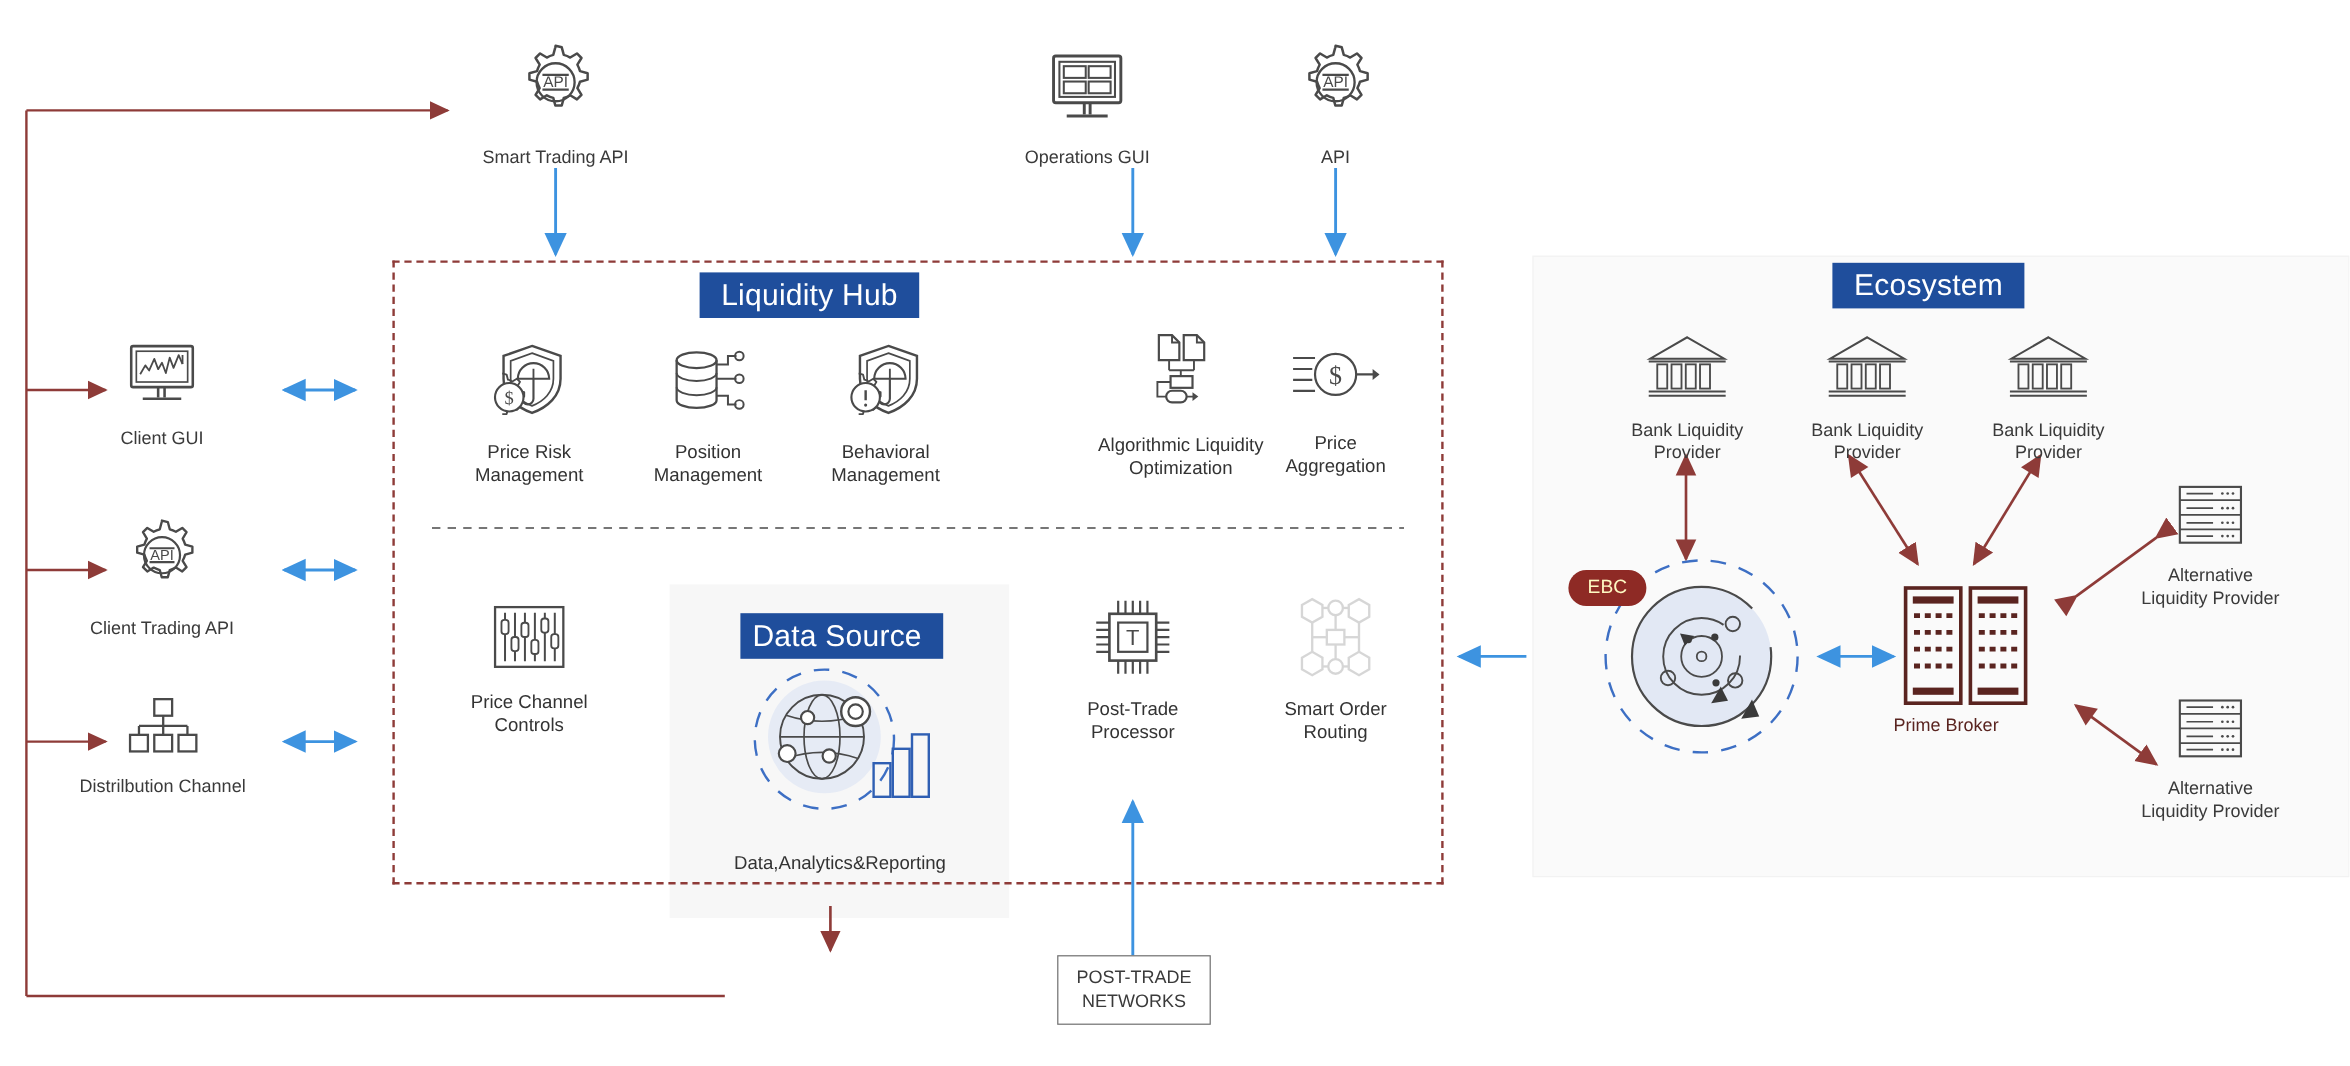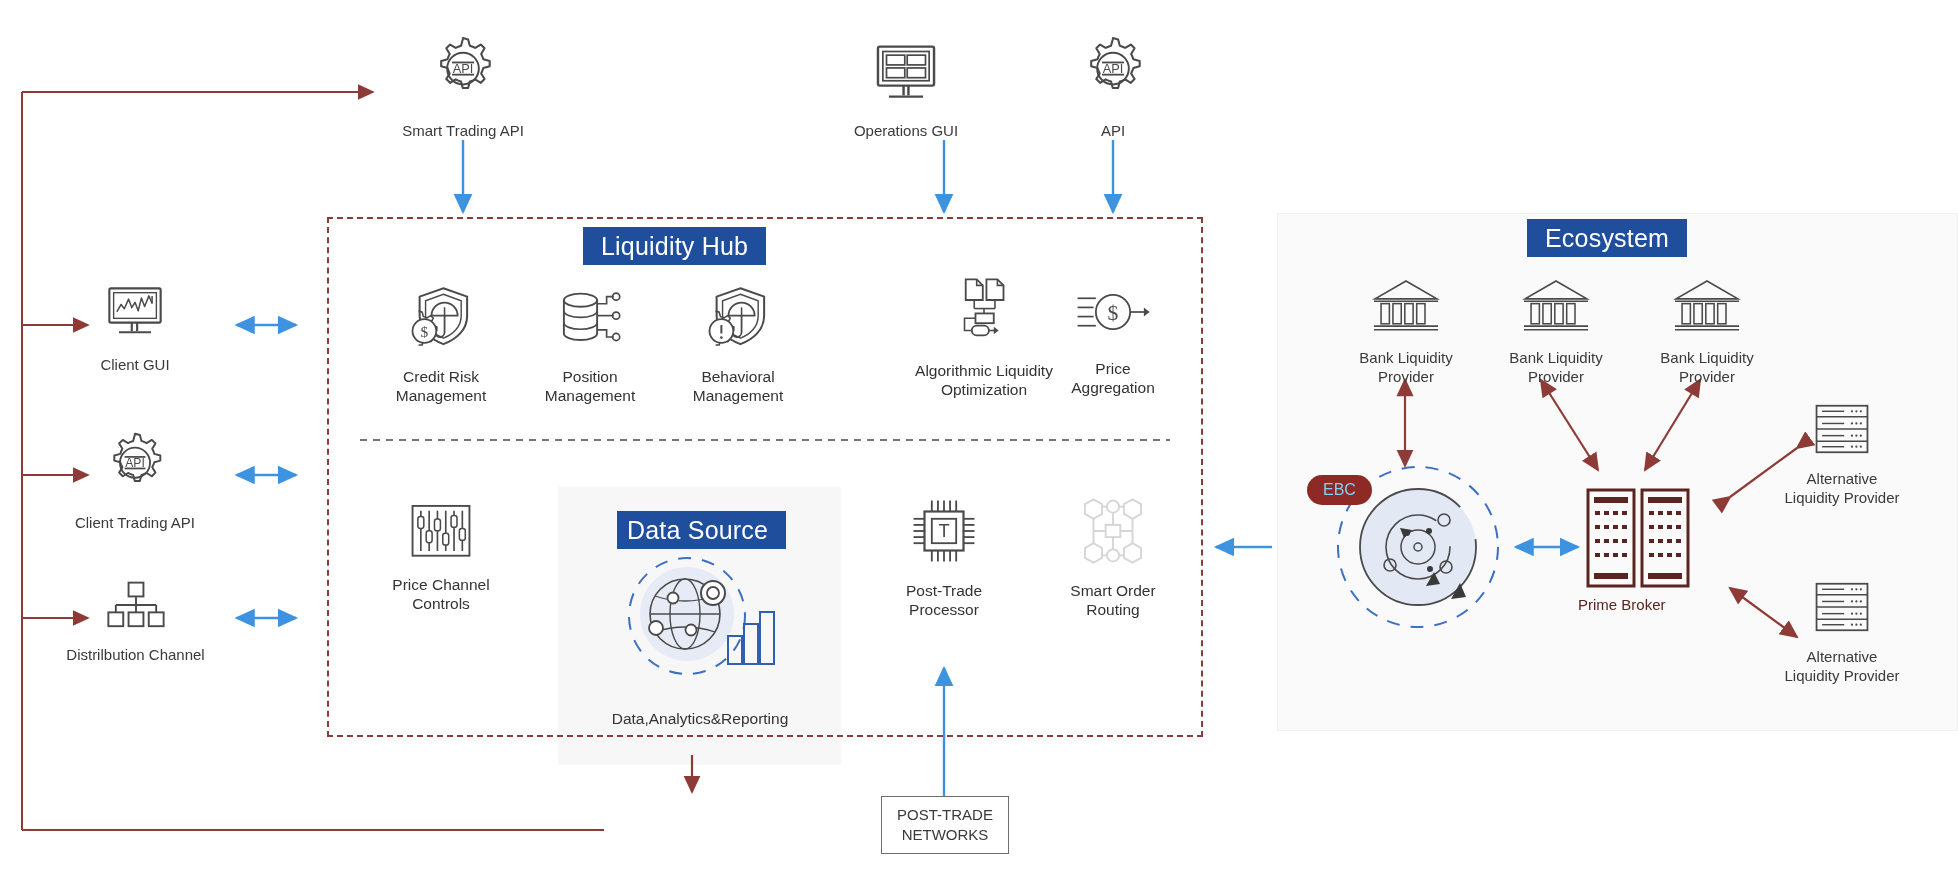--- a/index.html
+++ b/index.html
@@ -72,21 +72,21 @@
     justify-content: center;
     text-align: center;
     font-size: 15px;
     line-height: 20px;
     color: #3a3a3a;
     white-space: pre-line;
   }
   .ebc-badge {
     position: absolute;
     background: #8e2a25;
-    color: #7dd3fc;
+    color: #fef9c3;
     border-radius: 16px;
     font-size: 16px;
     line-height: 30px;
     height: 30px;
     padding: 0 16px;
     text-align: center;
     white-space: nowrap;
   }
   .pb-cap {
     position: absolute;
@@ -258,21 +258,21 @@
         <path d="M34 7 l20 7 0 16c0 12-9 20-20 24 -11-4-20-12-20-24l0-16z" fill="none" stroke="#4a4a4a" stroke-width="1.7"></path>
         <path d="M34 12 l15 5.5 0 12.5c0 9.5-7 16-15 19 -8-3-15-9.5-15-19l0-12.5z" fill="none" stroke="#4a4a4a" stroke-width="1.2"></path>
         <path d="M24 30a11 11 0 0 1 22 0z" fill="none" stroke="#4a4a4a" stroke-width="1.5"></path>
         <path d="M35 30 l0 14a4 4 0 0 1-8 0" fill="none" stroke="#4a4a4a" stroke-width="1.5"></path>
         <line x1="35" y1="23" x2="35" y2="30" stroke="#4a4a4a" stroke-width="1.3"></line>
         <path d="M18 36 l3.2 .9 1 3.8a15 15 0 0 1 3.2 1.3l3.4-2 2.3 2.3-2 3.4a15 15 0 0 1 1.3 3.2l3.8 1 0 3.2 -3.8 1a15 15 0 0 1-1.3 3.2l2 3.4 -2.3 2.3-3.4-2a15 15 0 0 1-3.2 1.3l-1 3.8 -3.2 0" fill="none" stroke="#4a4a4a" stroke-width="1.4" stroke-linejoin="round" transform="translate(-4,-8) scale(0.95)"></path>
         <circle cx="18" cy="43" r="10" fill="#fff" stroke="#4a4a4a" stroke-width="1.5"></circle>
         <text x="18" y="48" font-family="Liberation Serif, serif" font-size="13" fill="#4a4a4a" text-anchor="middle">$</text>
       </svg>
     </span>
-    <span class="cap">Credit Risk
+    <span class="cap">Price Risk
 Management</span>
   </div>
 
   <div class="node hub-cap" style="left:512px; top:280px; width:156px;">
     <span class="glyph">
       <svg width="76" height="76" viewBox="0 0 64 64">
         <ellipse cx="24" cy="17" rx="14" ry="5.5" fill="none" stroke="#4a4a4a" stroke-width="1.6"></ellipse>
         <path d="M10 17 L10 45 a14 5.5 0 0 0 28 0 L38 17" fill="none" stroke="#4a4a4a" stroke-width="1.6"></path>
         <path d="M10 26 a14 5.5 0 0 0 28 0" fill="none" stroke="#4a4a4a" stroke-width="1.4"></path>
         <path d="M10 36 a14 5.5 0 0 0 28 0" fill="none" stroke="#4a4a4a" stroke-width="1.4"></path>

